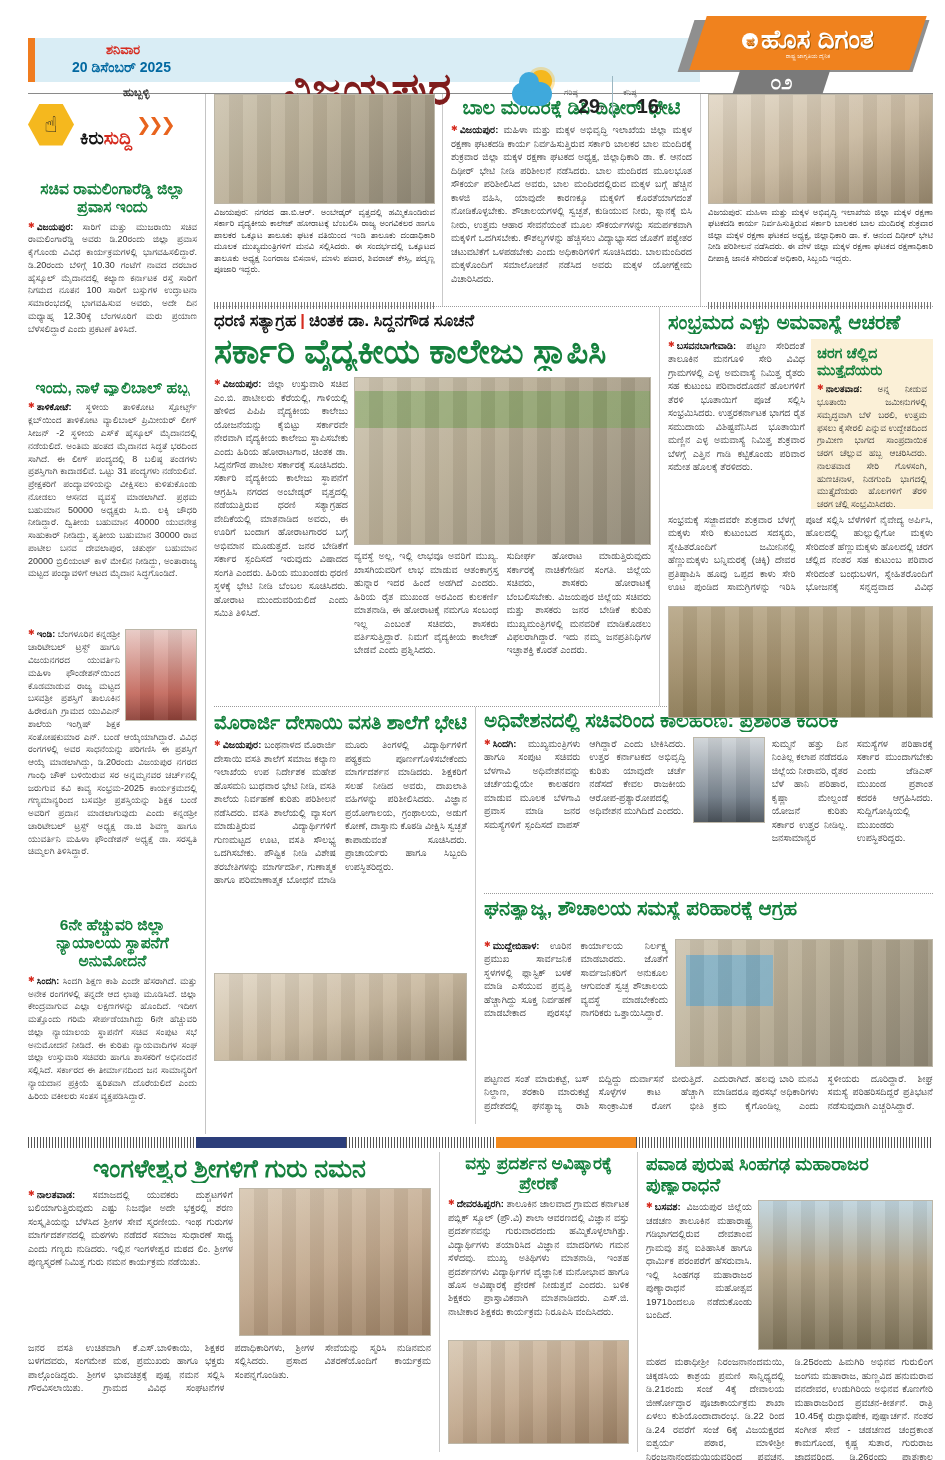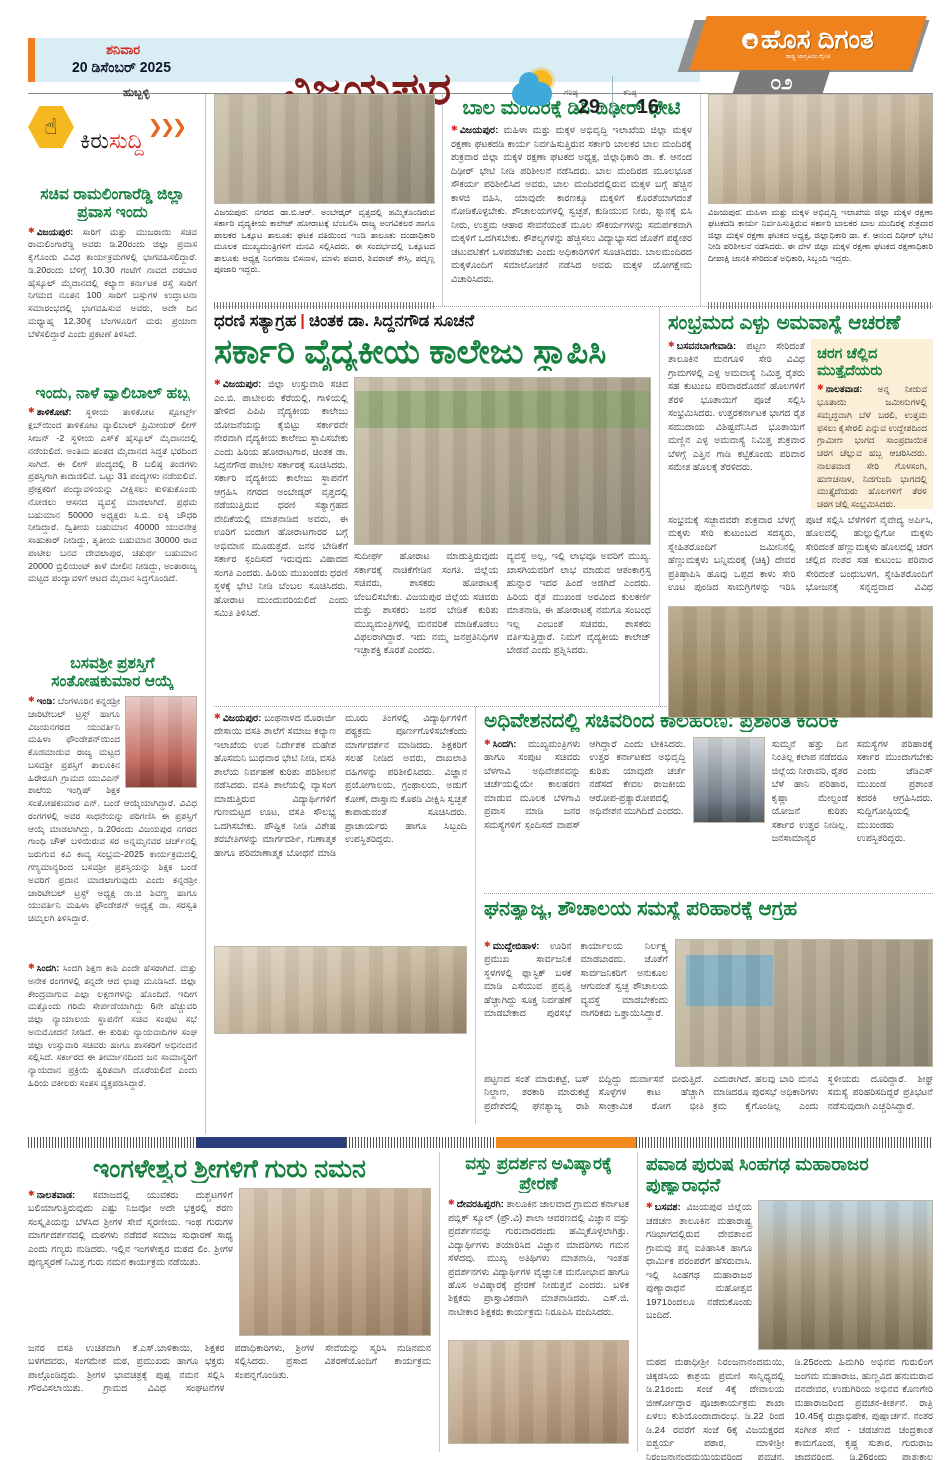--- a/index.html
+++ b/index.html
@@ -4,21 +4,21 @@
 <style>
   * { box-sizing: border-box; margin:0; padding:0; }
   html,body { width:945px; background:#f5f4f0; font-family:"Liberation Sans","DejaVu Sans",sans-serif; color:#222; }
   .page { position:relative; width:945px; height:1460px; background:#fff; padding:6px 12px 8px 28px; overflow:hidden; }
 
   
   .masthead-row { position:relative; height:88px; border-bottom:1.5px solid #8a8a8a; }
   .date-strip { position:absolute; left:0; top:32px; width:672px; height:44px; background:#d9edf5; }
   .date-strip::before { content:""; position:absolute; left:0; top:0; width:7px; height:44px; background:#f07c1f; }
   .day { position:absolute; left:78px; top:4px; color:#d62b1f; font-weight:bold; font-size:13px; }
-  .date { position:absolute; left:44px; top:21px; color:#0f172a; font-weight:bold; font-size:14px; }
+  .date { position:absolute; left:44px; top:21px; color:#0369a1; font-weight:bold; font-size:14px; }
   .edition { position:absolute; left:95px; top:80px; font-size:11px; font-weight:bold; color:#333; }
   .city-title { position:absolute; left:255px; top:26px; font-size:44px; font-weight:bold; color:#7f1d1d; letter-spacing:1px; }
   .weather { position:absolute; left:482px; top:30px; width:190px; display:flex; align-items:flex-end; }
   .wicon { position:relative; width:52px; height:48px; }
   .sun { position:absolute; left:20px; top:2px; width:22px; height:22px; border-radius:50%; background:#f5b81e; box-shadow:0 0 0 3px rgba(245,184,30,.35); }
   .cloud { position:absolute; left:2px; top:14px; width:40px; height:24px; border-radius:14px; background:#3fa9dc; }
   .cloud::before { content:""; position:absolute; left:7px; top:-10px; width:20px; height:20px; border-radius:50%; background:#3fa9dc; }
   .wtemp { display:flex; align-items:flex-end; margin-left:2px; }
   .wlab { font-size:8px; color:#555; margin-bottom:18px; }
   .wval { font-size:20px; font-weight:bold; color:#222; line-height:1; }
@@ -52,21 +52,21 @@
   .caption { font-size:8.5px; line-height:1.35; color:#222; text-align:justify; overflow:hidden; }
 
   
   .content { display:flex; height:1040px; }
   .leftcol { width:178px; padding-right:8px; border-right:1px solid #c4c4c4; flex:none; overflow:hidden; }
   .mainarea { flex:1; padding-left:8px; overflow:hidden; }
 
   
   .kiru-head { display:flex; align-items:center; margin:6px 0 8px; }
   .hex { width:46px; height:42px; background:#f5b81e; clip-path:polygon(25% 0,75% 0,100% 50%,75% 100%,25% 100%,0 50%); display:flex; align-items:center; justify-content:center; font-size:22px; flex:none; }
-  .kiru-title { font-size:22px; font-weight:normal; margin-left:6px;margin-top:28px; }
+  .kiru-title { font-size:18px; font-weight:bold; margin-left:6px;margin-top:28px; }
   .kiru-title .k1 { color:#141414; } .kiru-title .k2 { color:#d62b1f; }
   .chev { color:#e8641e; font-size:18px; font-weight:bold; letter-spacing:-3px; margin-left:4px; }
   .kiru-art { margin-bottom:9px; }
   .kiru-hl { font-size:15.5px; text-align:center; margin-bottom:4px;margin-top:31px; }
   .kiru-body { font-size:9px; }
   .kiru-photo { float:right; width:72px; height:92px; margin:2px 0 3px 5px; }
 
   
   .toprow { display:flex; height:212px; }
   .tr-photoblk { width:228px; flex:none; padding-right:7px; }
@@ -203,28 +203,28 @@
         <div class="hl kiru-hl">ಸಚಿವ ರಾಮಲಿಂಗಾರೆಡ್ಡಿ ಜಿಲ್ಲಾ ಪ್ರವಾಸ ಇಂದು</div>
         <div class="body-txt kiru-body" style="height:128px"><span class="star">✱</span><span class="loc">ವಿಜಯಪುರ:</span><span> ಸಾರಿಗೆ ಮತ್ತು ಮುಜರಾಯಿ ಸಚಿವ ರಾಮಲಿಂಗಾರೆಡ್ಡಿ ಅವರು ಡಿ.20ರಂದು ಜಿಲ್ಲಾ ಪ್ರವಾಸ ಕೈಗೊಂಡು ವಿವಿಧ ಕಾರ್ಯಕ್ರಮಗಳಲ್ಲಿ ಭಾಗವಹಿಸಲಿದ್ದಾರೆ. ಡಿ.20ರಂದು ಬೆಳಿಗ್ಗೆ 10.30 ಗಂಟೆಗೆ ನಾವದ ದರಬಾರ ಹೈಸ್ಕೂಲ್ ಮೈದಾನದಲ್ಲಿ ಕಲ್ಯಾಣ ಕರ್ನಾಟಕ ರಸ್ತೆ ಸಾರಿಗೆ ನಿಗಮದ ನೂತನ 100 ಸಾರಿಗೆ ಬಸ್ಸುಗಳ ಉದ್ಘಾಟನಾ ಸಮಾರಂಭದಲ್ಲಿ ಭಾಗವಹಿಸುವ ಅವರು, ಅದೇ ದಿನ ಮಧ್ಯಾಹ್ನ 12.30ಕ್ಕೆ ಬೆಂಗಳೂರಿಗೆ ಮರು ಪ್ರಯಾಣ ಬೆಳೆಸಲಿದ್ದಾರೆ ಎಂದು ಪ್ರಕಟಣೆ ತಿಳಿಸಿದೆ.</span></div>
       </div>
 
       <div class="kiru-art">
         <div class="hl kiru-hl">ಇಂದು, ನಾಳೆ ವ್ಯಾಲಿಬಾಲ್ ಹಬ್ಬ</div>
         <div class="body-txt kiru-body" style="height:218px"><span class="star">✱</span><span class="loc">ತಾಳಿಕೋಟೆ:</span><span> ಸ್ಥಳೀಯ ತಾಳಿಕೋಟ ಸ್ಪೋರ್ಟ್ಸ್ ಕ್ಲಬ್‌ಯಿಂದ ತಾಳಿಕೋಟ ವ್ಯಾಲಿಬಾಲ್ ಪ್ರಿಮೀಯರ್ ಲೀಗ್ ಸೀಜನ್ -2 ಸ್ಥಳೀಯ ಎಸ್‌ಕೆ ಹೈಸ್ಕೂಲ್ ಮೈದಾನದಲ್ಲಿ ನಡೆಯಲಿದೆ. ಅಂತಿಮ ಹಂತದ ಮೈದಾನದ ಸಿದ್ಧತೆ ಭರದಿಂದ ಸಾಗಿದೆ. ಈ ಲೀಗ್ ಪಂದ್ಯದಲ್ಲಿ 8 ಬಲಿಷ್ಠ ತಂಡಗಳು ಪ್ರಶಸ್ತಿಗಾಗಿ ಕಾದಾಡಲಿವೆ. ಒಟ್ಟು 31 ಪಂದ್ಯಗಳು ನಡೆಯಲಿವೆ. ಪ್ರೇಕ್ಷಕರಿಗೆ ಪಂದ್ಯಾವಳಿಯನ್ನು ವೀಕ್ಷಿಸಲು ಕುಳಿತುಕೊಂಡು ನೋಡಲು ಆಸನದ ವ್ಯವಸ್ಥೆ ಮಾಡಲಾಗಿದೆ. ಪ್ರಥಮ ಬಹುಮಾನ 50000 ಅಧ್ಯಕ್ಷರು ಸಿ.ಬಿ. ಲಕ್ಕಿ ಚೌಧರಿ ನೀಡಿದ್ದಾರೆ. ದ್ವಿತೀಯ ಬಹುಮಾನ 40000 ಯುವನೇತ್ರ ಸಾಹುಕಾರ್ ನೀಡಿದ್ದು, ತೃತೀಯ ಬಹುಮಾನ 30000 ರಾವ ಪಾಟೀಲ ಬನವ ದೇವಲಾಪುರ, ಚತುರ್ಥ ಬಹುಮಾನ 20000 ಬ್ರಿಲಿಯಂಟ್ ಕಾಳೆ ಮೇಲಿನ ನೀಡಿದ್ದು, ಅಂತಾರಾಜ್ಯ ಮಟ್ಟದ ಪಂದ್ಯಾವಳಿಗೆ ಆಟದ ಮೈದಾನ ಸಿದ್ಧಗೊಂಡಿದೆ.</span></div>
       </div>
 
       <div class="kiru-art">
-        <div class="hl kiru-hl">ಬಸವಶ್ರೀ ಪ್ರಶಸ್ತಿಗೆ ಸಂತೋಷಕುಮಾರ ಆಯ್ಕೆ</div>
         <div class="body-txt kiru-body" style="height:258px">
           <span class="ph ph-portrait kiru-photo"></span>
           <span class="star">✱</span><span class="loc">ಇಂಡಿ:</span><span> ಬೆಂಗಳೂರಿನ ಕನ್ನಡಶ್ರೀ ಚಾರಿಟೇಬಲ್ ಟ್ರಸ್ಟ್ ಹಾಗೂ ವಿಜಯನಗರದ ಯುವರ್ತಿನಿ ಮಹಿಳಾ ಫೌಂಡೇಶನ್‌ಯಿಂದ ಕೊಡಮಾಡುವ ರಾಜ್ಯ ಮಟ್ಟದ ಬಸವಶ್ರೀ ಪ್ರಶಸ್ತಿಗೆ ತಾಲೂಕಿನ ಹಿರೇರೂಗಿ ಗ್ರಾಮದ ಯುವಿಎನ್ ಶಾಲೆಯ ಇಂಗ್ಲಿಷ್ ಶಿಕ್ಷಕ ಸಂತೋಷಕುಮಾರ ಎನ್. ಬಂಡೆ ಆಯ್ಕೆಯಾಗಿದ್ದಾರೆ. ವಿವಿಧ ರಂಗಗಳಲ್ಲಿ ಅವರ ಸಾಧನೆಯನ್ನು ಪರಿಗಣಿಸಿ ಈ ಪ್ರಶಸ್ತಿಗೆ ಆಯ್ಕೆ ಮಾಡಲಾಗಿದ್ದು, ಡಿ.20ರಂದು ವಿಜಯಪುರ ನಗರದ ಗಾಂಧಿ ಚೌಕ್ ಬಳಿಯಿರುವ ಸರ ಅನ್ನಮ್ಮನವರ ಚರ್ಚ್‌ನಲ್ಲಿ ಜರುಗುವ ಕವಿ ಕಾವ್ಯ ಸಂಭ್ರಮ-2025 ಕಾರ್ಯಕ್ರಮದಲ್ಲಿ ಗಣ್ಯಮಾನ್ಯರಿಂದ ಬಸವಶ್ರೀ ಪ್ರಶಸ್ತಿಯನ್ನು ಶಿಕ್ಷಕ ಬಂಡೆ ಅವರಿಗೆ ಪ್ರದಾನ ಮಾಡಲಾಗುವುದು ಎಂದು ಕನ್ನಡಶ್ರೀ ಚಾರಿಟೇಬಲ್ ಟ್ರಸ್ಟ್ ಅಧ್ಯಕ್ಷ ಡಾ.ಜಿ ಶಿವಣ್ಣ ಹಾಗೂ ಯುವರ್ತಿನಿ ಮಹಿಳಾ ಫೌಂಡೇಶನ್ ಅಧ್ಯಕ್ಷೆ ಡಾ. ಸರಸ್ವತಿ ಚಿಮ್ಮಲಗಿ ತಿಳಿಸಿದ್ದಾರೆ.</span>
         </div>
       </div>
 
       <div class="kiru-art">
+        <div class="hl kiru-hl">6ನೇ ಹೆಚ್ಚುವರಿ ಜಿಲ್ಲಾ ನ್ಯಾಯಾಲಯ ಸ್ಥಾಪನೆಗೆ ಅನುಮೋದನೆ</div>
         <div class="body-txt kiru-body" style="height:182px"><span class="star">✱</span><span class="loc">ಸಿಂದಗಿ:</span><span> ಸಿಂದಗಿ ಶಿಕ್ಷಣ ಕಾಶಿ ಎಂದೇ ಹೆಸರಾಗಿದೆ. ಮತ್ತು ಅನೇಕ ರಂಗಗಳಲ್ಲಿ ತನ್ನದೇ ಆದ ಛಾಪು ಮೂಡಿಸಿದೆ. ಜಿಲ್ಲಾ ಕೇಂದ್ರವಾಗುವ ಎಲ್ಲಾ ಲಕ್ಷಣಗಳನ್ನು ಹೊಂದಿದೆ. ಇದೀಗ ಮತ್ತೊಂದು ಗರಿಮೆ ಸೇರ್ಪಡೆಯಾಗಿದ್ದು 6ನೇ ಹೆಚ್ಚುವರಿ ಜಿಲ್ಲಾ ನ್ಯಾಯಾಲಯ ಸ್ಥಾಪನೆಗೆ ಸಚಿವ ಸಂಪುಟ ಸಭೆ ಅನುಮೋದನೆ ನೀಡಿದೆ. ಈ ಕುರಿತು ನ್ಯಾಯವಾದಿಗಳ ಸಂಘ ಜಿಲ್ಲಾ ಉಸ್ತುವಾರಿ ಸಚಿವರು ಹಾಗೂ ಶಾಸಕರಿಗೆ ಅಭಿನಂದನೆ ಸಲ್ಲಿಸಿದೆ. ಸರ್ಕಾರದ ಈ ತೀರ್ಮಾನದಿಂದ ಜನ ಸಾಮಾನ್ಯರಿಗೆ ನ್ಯಾಯದಾನ ಪ್ರಕ್ರಿಯೆ ತ್ವರಿತವಾಗಿ ದೊರೆಯಲಿದೆ ಎಂದು ಹಿರಿಯ ವಕೀಲರು ಸಂತಸ ವ್ಯಕ್ತಪಡಿಸಿದ್ದಾರೆ.</span></div>
         <div class="ph ph-portrait2" style="width:84px;height:66px;margin:2px auto 0"></div>
       </div>
     </div>
 
     <div class="mainarea">
 
       <div class="toprow">
         <div class="tr-photoblk">
           <div class="ph tr-photo"></div>
@@ -246,22 +246,22 @@
         <div class="mainstory">
           <div class="kicker">
             <span>ಧರಣಿ ಸತ್ಯಾಗ್ರಹ</span><span class="sep">|</span><span>ಚಿಂತಕ ಡಾ. ಸಿದ್ದನಗೌಡ ಸೂಚನೆ</span>
           </div>
           <div class="hl main-hl">ಸರ್ಕಾರಿ ವೈದ್ಯಕೀಯ ಕಾಲೇಜು ಸ್ಥಾಪಿಸಿ</div>
           <div class="ms-flex">
             <div class="body-txt ms-intro" style="height:310px"><span class="star">✱</span><span class="loc">ವಿಜಯಪುರ:</span><span> ಜಿಲ್ಲಾ ಉಸ್ತುವಾರಿ ಸಚಿವ ಎಂ.ಬಿ. ಪಾಟೀಲರು ಕೆರೆಯಲ್ಲಿ, ಗಾಳಿಯಲ್ಲಿ ಹೇಳಿದ ಪಿಪಿಪಿ ವೈದ್ಯಕೀಯ ಕಾಲೇಜು ಯೋಜನೆಯನ್ನು ಕೈಬಿಟ್ಟು ಸರ್ಕಾರವೇ ನೇರವಾಗಿ ವೈದ್ಯಕೀಯ ಕಾಲೇಜು ಸ್ಥಾಪಿಸಬೇಕು ಎಂದು ಹಿರಿಯ ಹೋರಾಟಗಾರ, ಚಿಂತಕ ಡಾ. ಸಿದ್ದನಗೌಡ ಪಾಟೀಲ ಸರ್ಕಾರಕ್ಕೆ ಸೂಚಿಸಿದರು. ಸರ್ಕಾರಿ ವೈದ್ಯಕೀಯ ಕಾಲೇಜು ಸ್ಥಾಪನೆಗೆ ಆಗ್ರಹಿಸಿ ನಗರದ ಅಂಬೇಡ್ಕರ್ ವೃತ್ತದಲ್ಲಿ ನಡೆಯುತ್ತಿರುವ ಧರಣಿ ಸತ್ಯಾಗ್ರಹದ ವೇದಿಕೆಯಲ್ಲಿ ಮಾತನಾಡಿದ ಅವರು, ಈ ಊರಿಗೆ ಬಂದಾಗ ಹೋರಾಟಗಾರರ ಬಗ್ಗೆ ಅಭಿಮಾನ ಮೂಡುತ್ತದೆ. ಜನರ ಬೇಡಿಕೆಗೆ ಸರ್ಕಾರ ಸ್ಪಂದಿಸದೆ ಇರುವುದು ವಿಷಾದದ ಸಂಗತಿ ಎಂದರು. ಹಿರಿಯ ಮುಖಂಡರು ಧರಣಿ ಸ್ಥಳಕ್ಕೆ ಭೇಟಿ ನೀಡಿ ಬೆಂಬಲ ಸೂಚಿಸಿದರು. ಹೋರಾಟ ಮುಂದುವರಿಯಲಿದೆ ಎಂದು ಸಮಿತಿ ತಿಳಿಸಿದೆ.</span></div>
             <div class="ms-right">
               <div class="ph ph-green ms-photo"></div>
               <div class="ms-cols">
+                <div class="body-txt">ವ್ಯವಸ್ಥೆ ಅಲ್ಲ, ಇಲ್ಲಿ ಲಾಭವೂ ಅವರಿಗೆ ಮುಖ್ಯ. ಖಾಸಗಿಯವರಿಗೆ ಲಾಭ ಮಾಡುವ ಆತಂಕಾಗ್ರಸ್ತ ಹುನ್ನಾರ ಇದರ ಹಿಂದೆ ಅಡಗಿದೆ ಎಂದರು. ಹಿರಿಯ ರೈತ ಮುಖಂಡ ಅರವಿಂದ ಕುಲಕರ್ಣಿ ಮಾತನಾಡಿ, ಈ ಹೋರಾಟಕ್ಕೆ ನಮಗೂ ಸಂಬಂಧ ಇಲ್ಲ ಎಂಬಂತೆ ಸಚಿವರು, ಶಾಸಕರು ವರ್ತಿಸುತ್ತಿದ್ದಾರೆ. ನಿಮಗೆ ವೈದ್ಯಕೀಯ ಕಾಲೇಜ್ ಬೇಡವೆ ಎಂದು ಪ್ರಶ್ನಿಸಿದರು.</div>
                 <div class="body-txt">ಸುದೀರ್ಘ ಹೋರಾಟ ಮಾಡುತ್ತಿರುವುದು ಸರ್ಕಾರಕ್ಕೆ ನಾಚಿಕೆಗೇಡಿನ ಸಂಗತಿ. ಜಿಲ್ಲೆಯ ಸಚಿವರು, ಶಾಸಕರು ಹೋರಾಟಕ್ಕೆ ಬೆಂಬಲಿಸಬೇಕು. ವಿಜಯಪುರ ಜಿಲ್ಲೆಯ ಸಚಿವರು ಮತ್ತು ಶಾಸಕರು ಜನರ ಬೇಡಿಕೆ ಕುರಿತು ಮುಖ್ಯಮಂತ್ರಿಗಳಲ್ಲಿ ಮನವರಿಕೆ ಮಾಡಿಕೊಡಲು ವಿಫಲರಾಗಿದ್ದಾರೆ. ಇದು ನಮ್ಮ ಜನಪ್ರತಿನಿಧಿಗಳ ಇಚ್ಛಾಶಕ್ತಿ ಕೊರತೆ ಎಂದರು.</div>
-                <div class="body-txt">ವ್ಯವಸ್ಥೆ ಅಲ್ಲ, ಇಲ್ಲಿ ಲಾಭವೂ ಅವರಿಗೆ ಮುಖ್ಯ. ಖಾಸಗಿಯವರಿಗೆ ಲಾಭ ಮಾಡುವ ಆತಂಕಾಗ್ರಸ್ತ ಹುನ್ನಾರ ಇದರ ಹಿಂದೆ ಅಡಗಿದೆ ಎಂದರು. ಹಿರಿಯ ರೈತ ಮುಖಂಡ ಅರವಿಂದ ಕುಲಕರ್ಣಿ ಮಾತನಾಡಿ, ಈ ಹೋರಾಟಕ್ಕೆ ನಮಗೂ ಸಂಬಂಧ ಇಲ್ಲ ಎಂಬಂತೆ ಸಚಿವರು, ಶಾಸಕರು ವರ್ತಿಸುತ್ತಿದ್ದಾರೆ. ನಿಮಗೆ ವೈದ್ಯಕೀಯ ಕಾಲೇಜ್ ಬೇಡವೆ ಎಂದು ಪ್ರಶ್ನಿಸಿದರು.</div>
               </div>
             </div>
           </div>
         </div>
 
         <div class="ellu">
           <div class="hl ellu-hl">ಸಂಭ್ರಮದ ಎಳ್ಳು ಅಮವಾಸ್ಯೆ ಆಚರಣೆ</div>
           <div class="ellu-flex">
             <div class="body-txt ellu-c1"><span class="star">✱</span><span class="loc">ಬಸವನಬಾಗೇವಾಡಿ:</span><span> ಪಟ್ಟಣ ಸೇರಿದಂತೆ ತಾಲೂಕಿನ ಮನಗೂಳಿ ಸೇರಿ ವಿವಿಧ ಗ್ರಾಮಗಳಲ್ಲಿ ಎಳ್ಳ ಅಮವಾಸ್ಯೆ ನಿಮಿತ್ತ ರೈತರು ಸಹ ಕುಟುಂಬ ಪರಿವಾರದೊಡನೆ ಹೊಲಗಳಿಗೆ ತೆರಳಿ ಭೂತಾಯಿಗೆ ಪೂಜೆ ಸಲ್ಲಿಸಿ ಸಂಭ್ರಮಿಸಿದರು. ಉತ್ತರಕರ್ನಾಟಕ ಭಾಗದ ರೈತ ಸಮುದಾಯ ವಿಶಿಷ್ಟವೆನಿಸಿದ ಭೂತಾಯಿಗೆ ಮಣ್ಣಿನ ಎಳ್ಳ ಅಮವಾಸ್ಯೆ ನಿಮಿತ್ತ ಶುಕ್ರವಾರ ಬೆಳಗ್ಗೆ ಎತ್ತಿನ ಗಾಡಿ ಕಟ್ಟಿಕೊಂಡು ಪರಿವಾರ ಸಮೇತ ಹೊಲಕ್ಕೆ ತೆರಳಿದರು.</span></div>
             <div class="charaga">
@@ -269,20 +269,21 @@
               <div class="body-txt" style="font-size:9px"><span class="star">✱</span><span class="loc">ನಾಲತವಾಡ:</span><span> ಅನ್ನ ನೀಡುವ ಭೂತಾಯಿ ಜಮೀನುಗಳಲ್ಲಿ ಸಮೃದ್ಧವಾಗಿ ಬೆಳೆ ಬರಲಿ, ಉತ್ತಮ ಫಸಲು ಕೈಸೇರಲಿ ಎನ್ನುವ ಉದ್ದೇಶದಿಂದ ಗ್ರಾಮೀಣ ಭಾಗದ ಸಾಂಪ್ರದಾಯಿಕ ಚರಗ ಚೆಲ್ಲುವ ಹಬ್ಬ ಆಚರಿಸಿದರು. ನಾಲತವಾಡ ಸೇರಿ ಗೊಳಸಂಗಿ, ಹುಣಚನಾಳ, ನಿಡಗುಂದಿ ಭಾಗದಲ್ಲಿ ಮುತ್ತೈದೆಯರು ಹೊಲಗಳಿಗೆ ತೆರಳಿ ಚರಗ ಚೆಲ್ಲಿ ಸಂಭ್ರಮಿಸಿದರು.</span></div>
             </div>
           </div>
           <div class="body-txt ellu-c2">ಸಂಭ್ರಮಕ್ಕೆ ಸಜ್ಜಾದವರೇ ಶುಕ್ರವಾರ ಬೆಳಗ್ಗೆ ಮಕ್ಕಳು ಸೇರಿ ಕುಟುಂಬದ ಸದಸ್ಯರು, ಸ್ನೇಹಿತರೊಂದಿಗೆ ಜಮೀನಿನಲ್ಲಿ ಹೆಣ್ಣುಮಕ್ಕಳು ಬನ್ನಿಮರಕ್ಕೆ (ಚಿಕ್ಕಿ) ದೇವರ ಪ್ರತಿಷ್ಠಾಪಿಸಿ ಹೂವು ಒಪ್ಪದ ಕಾಳು ಸೇರಿ ಊಟ ಪುಂಡಿದ ಸಾಮಗ್ರಿಗಳನ್ನು ಇರಿಸಿ ಪೂಜೆ ಸಲ್ಲಿಸಿ ಬೆಳೆಗಳಿಗೆ ನೈವೇದ್ಯ ಅರ್ಪಿಸಿ, ಹೊಲದಲ್ಲಿ ಹುಲ್ಲುಲ್ಲಿಗೋ ಮಕ್ಕಳು ಸೇರಿದಂತೆ ಹೆಣ್ಣುಮಕ್ಕಳು ಹೊಲದಲ್ಲಿ ಚರಗ ಚೆಲ್ಲಿದ ನಂತರ ಸಹ ಕುಟುಂಬ ಪರಿವಾರ ಸೇರಿದಂತೆ ಬಂಧುಬಳಗ, ಸ್ನೇಹಿತರೊಂದಿಗೆ ಭೋಜನಕ್ಕೆ ಸನ್ನದ್ಧವಾದ ವಿವಿಧ ಕಾರ್ಯಗಳನ್ನು ರುಚಿ ಸವಿದರು. ಬೆಳಗ್ಗೆಯಿಂದ ಸಂಜೆವರೆಗೆ ಹೊಲದಲ್ಲಿ ಇದ್ದು ವಿಶ್ರಾಂತಿ ಪಡೆದರೆ, ಚಿಣ್ಣರು ದಿನವಿಡೀ ಆಟವಾಡಿ ಸಂಭ್ರಮಿಸಿದರು.</div>
           <div class="ph ph-field ellu-photo"></div>
         </div>
       </div>
 
       <div class="botrow">
         <div class="morarji">
+          <div class="hl morarji-hl">ಮೊರಾರ್ಜಿ ದೇಸಾಯಿ ವಸತಿ ಶಾಲೆಗೆ ಭೇಟಿ</div>
           <div class="body-txt morarji-body"><span class="star">✱</span><span class="loc">ವಿಜಯಪುರ:</span><span> ಬಂಥನಾಳದ ಮೊರಾರ್ಜಿ ದೇಸಾಯಿ ವಸತಿ ಶಾಲೆಗೆ ಸಮಾಜ ಕಲ್ಯಾಣ ಇಲಾಖೆಯ ಉಪ ನಿರ್ದೇಶಕ ಮಹೇಶ ಹೊಸಮನಿ ಬುಧವಾರ ಭೇಟಿ ನೀಡಿ, ವಸತಿ ಶಾಲೆಯ ನಿರ್ವಹಣೆ ಕುರಿತು ಪರಿಶೀಲನೆ ನಡೆಸಿದರು. ವಸತಿ ಶಾಲೆಯಲ್ಲಿ ವ್ಯಾಸಂಗ ಮಾಡುತ್ತಿರುವ ವಿದ್ಯಾರ್ಥಿಗಳಿಗೆ ಗುಣಮಟ್ಟದ ಊಟ, ವಸತಿ ಸೌಲಭ್ಯ ಒದಗಿಸಬೇಕು. ಪೌಷ್ಟಿಕ ನೀಡಿ ವಿಶೇಷ ತರಬೇತಿಗಳನ್ನು ಮಾರ್ಗದರ್ಶಿ, ಗುಣಾತ್ಮಕ ಹಾಗೂ ಪರಿಮಾಣಾತ್ಮಕ ಬೋಧನೆ ಮಾಡಿ ಮೂರು ತಿಂಗಳಲ್ಲಿ ವಿದ್ಯಾರ್ಥಿಗಳಿಗೆ ಪಠ್ಯಕ್ರಮ ಪೂರ್ಣಗೊಳಿಸಬೇಕೆಂದು ಮಾರ್ಗದರ್ಶನ ಮಾಡಿದರು. ಶಿಕ್ಷಕರಿಗೆ ಸಲಹೆ ನೀಡಿದ ಅವರು, ದಾಖಲಾತಿ ವಹಿಗಳನ್ನು ಪರಿಶೀಲಿಸಿದರು. ವಿಜ್ಞಾನ ಪ್ರಯೋಗಾಲಯ, ಗ್ರಂಥಾಲಯ, ಅಡುಗೆ ಕೋಣೆ, ದಾಸ್ತಾನು ಕೊಠಡಿ ವೀಕ್ಷಿಸಿ ಸ್ವಚ್ಛತೆ ಕಾಪಾಡುವಂತೆ ಸೂಚಿಸಿದರು. ಪ್ರಾಚಾರ್ಯರು ಹಾಗೂ ಸಿಬ್ಬಂದಿ ಉಪಸ್ಥಿತರಿದ್ದರು.</span></div>
           <div class="ph ph-room morarji-photo"></div>
         </div>
 
         <div class="rightstack">
           <div class="adhi">
             <div class="hl adhi-hl">ಅಧಿವೇಶನದಲ್ಲಿ ಸಚಿವರಿಂದ ಕಾಲಹರಣ: ಪ್ರಶಾಂತ ಕದರಕಿ</div>
             <div class="adhi-flex">
               <div class="body-txt adhi-body1"><span class="star">✱</span><span class="loc">ಸಿಂದಗಿ:</span><span> ಮುಖ್ಯಮಂತ್ರಿಗಳು ಹಾಗೂ ಸಂಪುಟ ಸಚಿವರು ಬೆಳಗಾವಿ ಅಧಿವೇಶನವನ್ನು ಚರ್ಚೆಯಲ್ಲಿಯೇ ಕಾಲಹರಣ ಮಾಡುವ ಮೂಲಕ ಬೆಳಗಾವಿ ಪ್ರವಾಸ ಮಾಡಿ ಜನರ ಸಮಸ್ಯೆಗಳಿಗೆ ಸ್ಪಂದಿಸದೆ ವಾಪಸ್ ಆಗಿದ್ದಾರೆ ಎಂದು ಟೀಕಿಸಿದರು. ಉತ್ತರ ಕರ್ನಾಟಕದ ಅಭಿವೃದ್ಧಿ ಕುರಿತು ಯಾವುದೇ ಚರ್ಚೆ ನಡೆಸದೆ ಕೇವಲ ರಾಜಕೀಯ ಆರೋಪ-ಪ್ರತ್ಯಾರೋಪದಲ್ಲಿ ಅಧಿವೇಶನ ಮುಗಿದಿದೆ ಎಂದರು.</span></div>
               <div class="ph ph-portrait2 adhi-portrait"></div>

